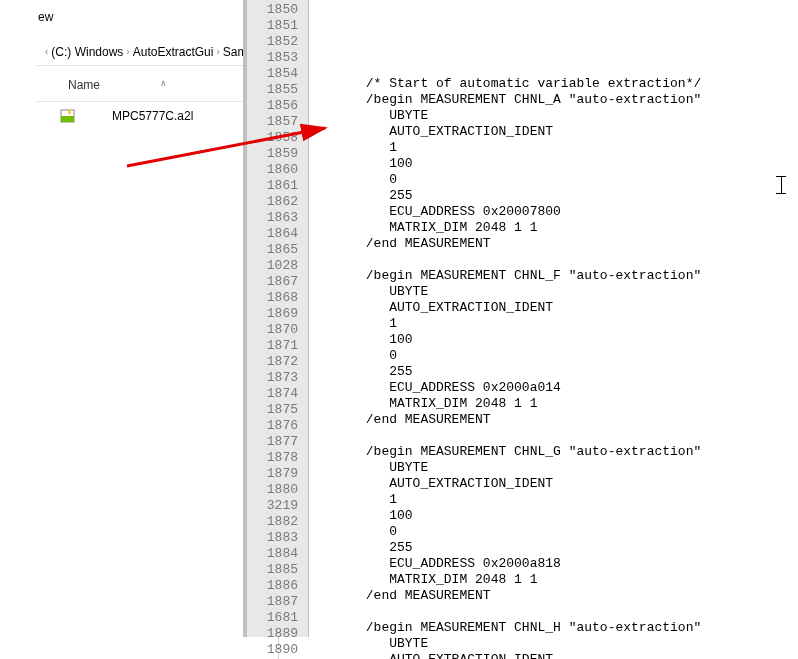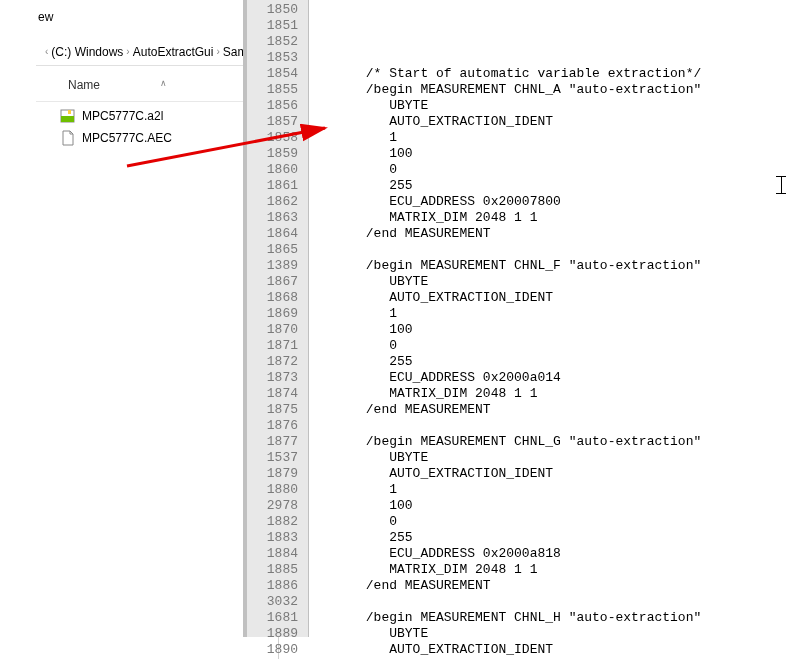--- a/index.html
+++ b/index.html
@@ -73,20 +73,21 @@
     right: 0;
   }
   .file-row {
     display: flex;
     align-items: center;
     height: 22px;
     padding-left: 24px;
     font-size: 12px;
     color: #000;
     cursor: default;
+    gap: 30px;
   }
   .file-row.selected {
     background: #cce8ff;
   }
   .file-icon {
     width: 16px;
     height: 16px;
     margin-right: 6px;
     display: flex;
     align-items: center;
@@ -108,21 +109,21 @@
     background: #e8e8e8;
     border-left: 4px solid #c0c0c0;
     border-right: 1px solid #c0c0c0;
     padding-top: 2px;
   }
   .code-area {
     flex: 1;
     font-family: Consolas, "Courier New", monospace;
     font-size: 13px;
     line-height: 16px;
-    padding-top: 2px;
+    padding-top: 12px;
     padding-left: 10px;
     white-space: pre;
     color: #000;
     position: relative;
   }
   .ln {
     font-family: Consolas, "Courier New", monospace;
     font-size: 13px;
     line-height: 16px;
     text-align: right;
@@ -191,29 +192,20 @@
   <div class="file-list" id="file-list">
       <div class="file-row">
         <span class="file-icon">
           <svg width="16" height="16">
             <rect x="1" y="2" width="13" height="12" fill="#fff" stroke="#888"></rect>
             <rect x="1" y="8" width="13" height="6" fill="#6fbf00"></rect>
             <rect x="8" y="2" width="3" height="4" fill="#ffd040"></rect>
           </svg>
         </span>
         <span>MPC5777C.a2l</span>
-      </div>
-      <div class="file-row">
-        <span class="file-icon">
-          <svg width="16" height="16">
-            <path d="M3 1 L10 1 L13 4 L13 15 L3 15 Z" fill="#fff" stroke="#888"></path>
-            <path d="M10 1 L10 4 L13 4" fill="none" stroke="#888"></path>
-          </svg>
-        </span>
-        <span>MPC5777C.AEC</span>
       </div>
     </div>
 </div>
 
 <div class="right-pane">
   <div class="gutter" id="gutter">
       <div class="ln">1850</div>
       <div class="ln">1851</div>
       <div class="ln">1852</div>
       <div class="ln">1853</div>
@@ -222,42 +214,42 @@
       <div class="ln">1856</div>
       <div class="ln">1857</div>
       <div class="ln">1858</div>
       <div class="ln">1859</div>
       <div class="ln">1860</div>
       <div class="ln">1861</div>
       <div class="ln">1862</div>
       <div class="ln">1863</div>
       <div class="ln">1864</div>
       <div class="ln">1865</div>
-      <div class="ln">1389</div>
+      <div class="ln">1028</div>
       <div class="ln">1867</div>
       <div class="ln">1868</div>
       <div class="ln">1869</div>
       <div class="ln">1870</div>
       <div class="ln">1871</div>
       <div class="ln">1872</div>
       <div class="ln">1873</div>
       <div class="ln">1874</div>
       <div class="ln">1875</div>
       <div class="ln">1876</div>
       <div class="ln">1877</div>
-      <div class="ln">1537</div>
+      <div class="ln">1878</div>
       <div class="ln">1879</div>
       <div class="ln">1880</div>
-      <div class="ln">2978</div>
+      <div class="ln">3219</div>
       <div class="ln">1882</div>
       <div class="ln">1883</div>
       <div class="ln">1884</div>
       <div class="ln">1885</div>
       <div class="ln">1886</div>
-      <div class="ln">3032</div>
+      <div class="ln">1887</div>
       <div class="ln">1681</div>
       <div class="ln">1889</div>
       <div class="ln">1890</div>
     </div>
   <div class="code-area" id="code-area">
     <div class="codeline"></div><div class="codeline"></div><div class="codeline">      /* Start of automatic variable extraction*/</div><div class="codeline">      /begin MEASUREMENT CHNL_A "auto-extraction"</div><div class="codeline">         UBYTE</div><div class="codeline">         AUTO_EXTRACTION_IDENT</div><div class="codeline">         1</div><div class="codeline">         100</div><div class="codeline">         0</div><div class="codeline">         255</div><div class="codeline">         ECU_ADDRESS 0x20007800</div><div class="codeline">         MATRIX_DIM 2048 1 1</div><div class="codeline">      /end MEASUREMENT</div><div class="codeline"></div><div class="codeline">      /begin MEASUREMENT CHNL_F "auto-extraction"</div><div class="codeline">         UBYTE</div><div class="codeline">         AUTO_EXTRACTION_IDENT</div><div class="codeline">         1</div><div class="codeline">         100</div><div class="codeline">         0</div><div class="codeline">         255</div><div class="codeline">         ECU_ADDRESS 0x2000a014</div><div class="codeline">         MATRIX_DIM 2048 1 1</div><div class="codeline">      /end MEASUREMENT</div><div class="codeline"></div><div class="codeline">      /begin MEASUREMENT CHNL_G "auto-extraction"</div><div class="codeline">         UBYTE</div><div class="codeline">         AUTO_EXTRACTION_IDENT</div><div class="codeline">         1</div><div class="codeline">         100</div><div class="codeline">         0</div><div class="codeline">         255</div><div class="codeline">         ECU_ADDRESS 0x2000a818</div><div class="codeline">         MATRIX_DIM 2048 1 1</div><div class="codeline">      /end MEASUREMENT</div><div class="codeline"></div><div class="codeline">      /begin MEASUREMENT CHNL_H "auto-extraction"</div><div class="codeline">         UBYTE</div><div class="codeline">         AUTO_EXTRACTION_IDENT</div><div class="codeline">         1</div><div class="cursor-ibeam"><div class="bar"></div></div>
   </div>
 </div>
 
 <svg class="arrow" viewBox="0 0 210 50">

